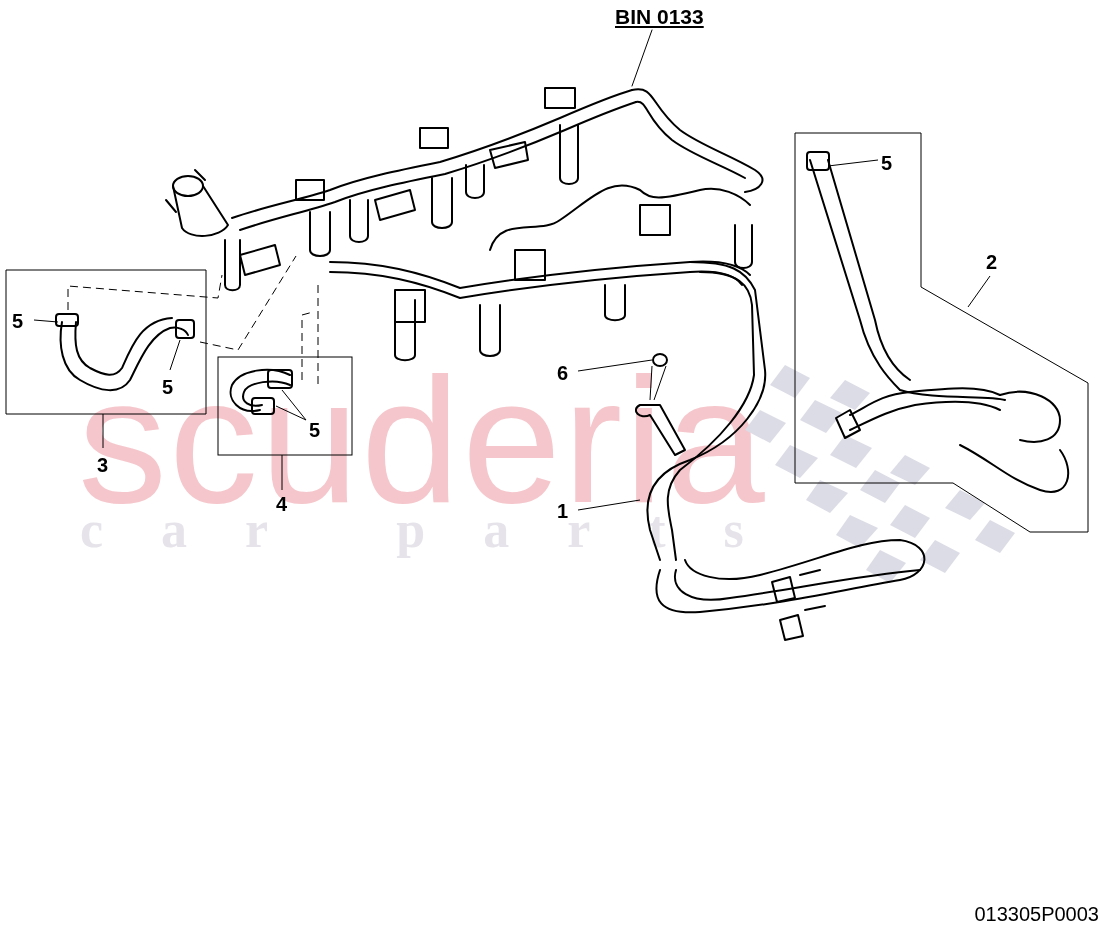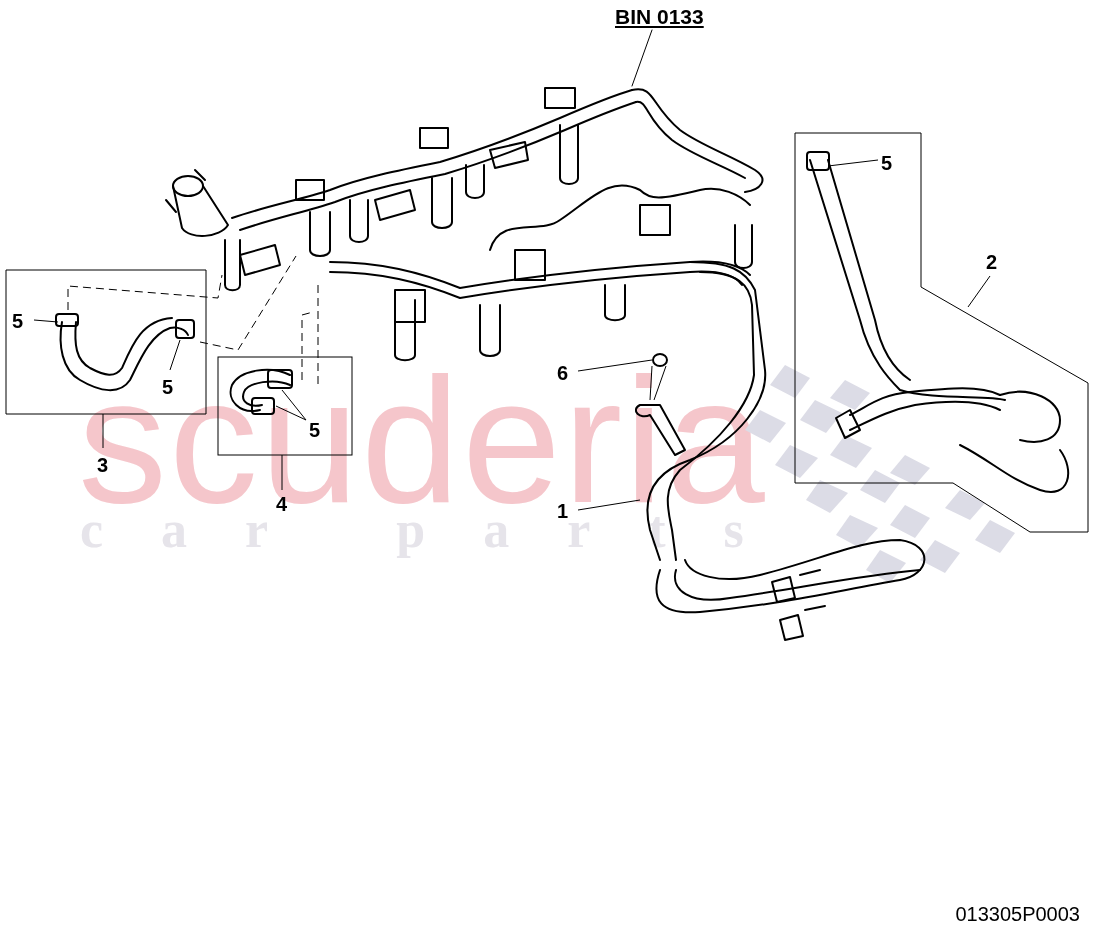--- a/index.html
+++ b/index.html
@@ -2,21 +2,21 @@
 <html><head>
   <meta charset="utf-8">
   <style>
     html, body { margin: 0; padding: 0; background: #ffffff; }
     body { width: 1100px; height: 934px; position: relative; overflow: hidden;
            font-family: "Liberation Sans", sans-serif; }
     #diagram { position: absolute; left: 0; top: 0; width: 1100px; height: 934px; }
     .label { position: absolute; font-family: "Liberation Sans", sans-serif; font-weight: bold;
              font-size: 20px; color: #000; line-height: 1; }
     .bin { font-size: 21px; text-decoration: underline; }
-    .drawing-id { position: absolute; right: 20px; bottom: 8px; font-size: 20px; font-weight: normal;
+    .drawing-id { position: absolute; right: 1px; bottom: 8px; font-size: 20px; font-weight: normal;
                   color: #000; font-family: "Liberation Sans", sans-serif; }
     .wm-main { position: absolute; left: 78px; top: 352px; font-size: 178px; font-weight: normal;
                color: #f5c6cb; letter-spacing: 2px; font-family: "Liberation Sans", sans-serif;
                line-height: 1; }
     .wm-sub { position: absolute; left: 80px; top: 504px; font-size: 52px; font-weight: bold;
               color: #e6e4ea; letter-spacing: 58px; font-family: Liberation Serif, serif;
               line-height: 1; white-space: nowrap; }
   </style>
 </head>
 <body>

